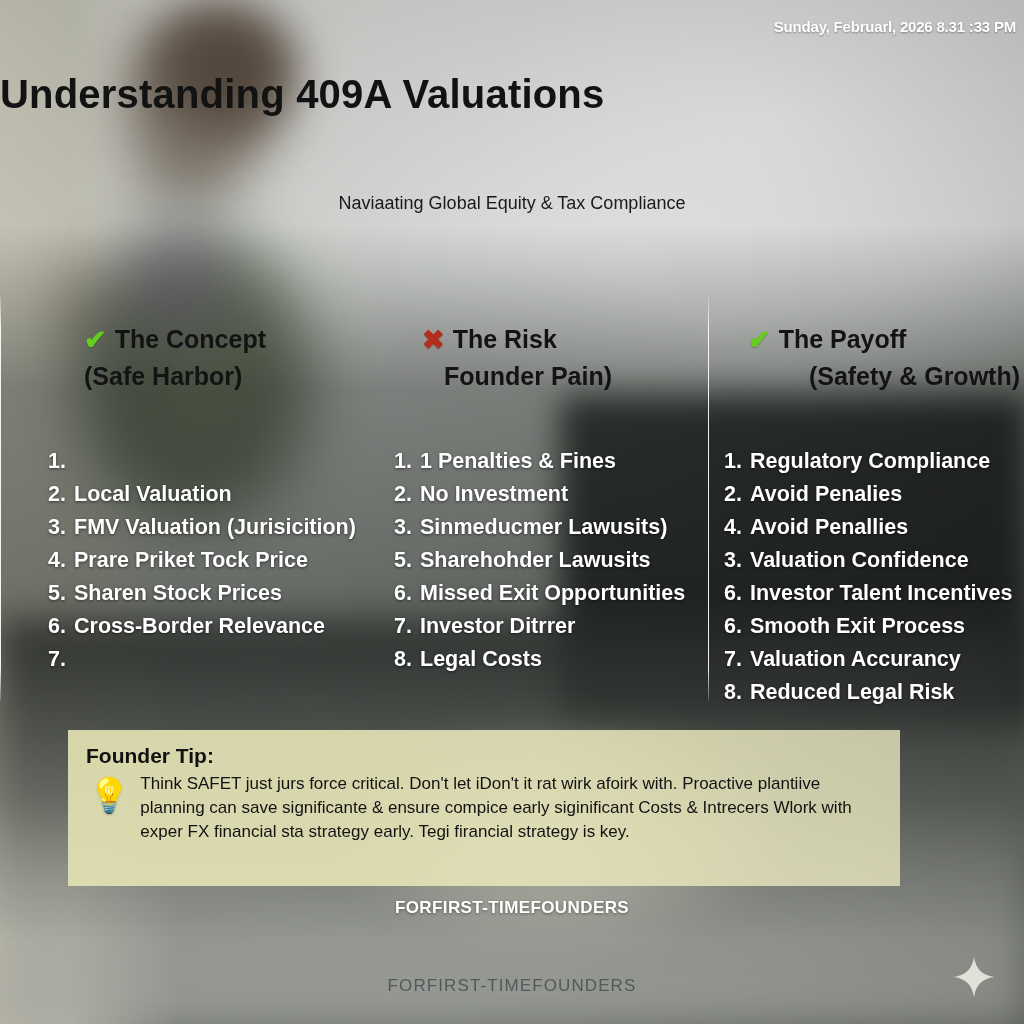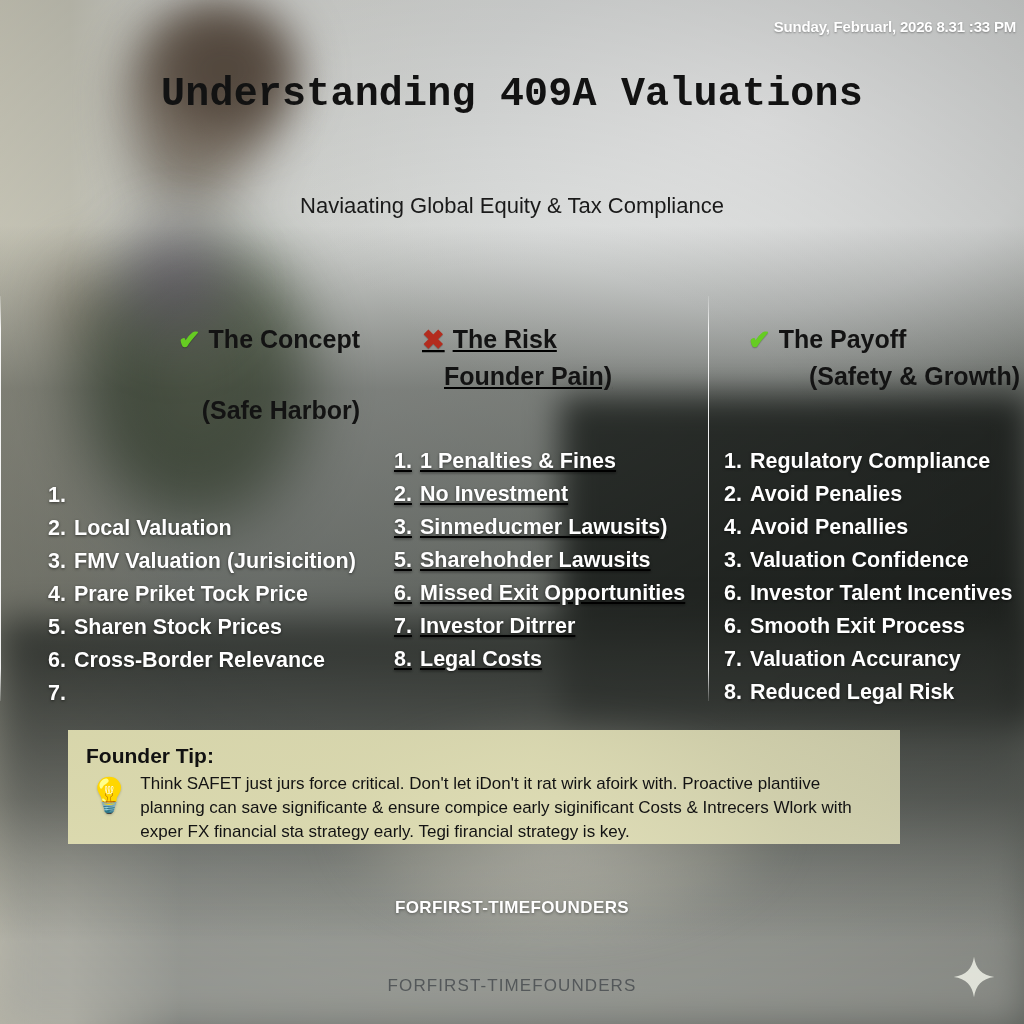--- a/index.html
+++ b/index.html
@@ -103,51 +103,50 @@
     font-weight: bold;
     letter-spacing: -.2px;
     text-shadow: 0 1px 2px rgba(0,0,0,.35);
     white-space: nowrap;
   }
 
   .title {
     position: absolute;
     top: 72px;
     left: 0; right: 0;
-    text-align: center;
+    text-align: left;
     font-size: 40px;
     font-weight: bold;
     color: #121212;
     letter-spacing: .2px;
-    font-family: Liberation Mono, monospace;
   }
   .subtitle {
     position: absolute;
     top: 193px;
     left: 0; right: 0;
     text-align: center;
-    font-size: 22px;
+    font-size: 18px;
     color: #1a1a1a;
   }
 
   
   .columns {
     position: absolute;
     top: 296px;
     left: 0;
     width: 1024px;
     height: 410px;
     display: flex;
   }
   .col {
     position: relative;
     box-sizing: border-box;
   }
   .col-1 { width: 372px; padding: 0 12px 0 48px; }
-  .col-2 { width: 336px; padding: 0 10px 0 22px; text-decoration: underline; }
+  .col-2 { width: 336px; padding: 0 10px 0 22px; }
   .col-3 { width: 316px; padding: 0 4px 0 16px; }
 
   .divider {
     position: absolute;
     top: 0;
     width: 1px;
     height: 405px;
     background: linear-gradient(180deg, rgba(255,255,255,.15) 0%, rgba(255,255,255,.92) 8%, rgba(255,255,255,.92) 92%, rgba(255,255,255,.15) 100%);
   }
   .divider-2 { left: 708px; }
@@ -163,22 +162,22 @@
   .col-head .mark {
     font-size: 27px;
     font-weight: bold;
     margin-right: 8px;
     vertical-align: -1px;
   }
   .mark-check { color: #66cc22; text-shadow: 0 1px 1px rgba(0,0,0,.25); }
   .mark-cross { color: #b32c1e; text-shadow: 0 1px 1px rgba(0,0,0,.25); }
   .head-line2 { display: block; }
 
-  .col-1 .col-head { text-align: right; padding-left: 36px; }
-  .col-1 .head-line2 { padding-left: 0; margin-top: 34px; }
+  .col-1 .col-head { text-align: left; padding-left: 36px; }
+  .col-1 .head-line2 { padding-left: 0; }
   .col-2 .col-head { text-align: left; padding-left: 28px; }
   .col-2 .head-line2 { padding-left: 22px; }
   .col-3 .col-head { text-align: left; padding-left: 24px; }
   .col-3 .head-line2 { padding-left: 0px; text-align: right; }
 
   .item-list {
     margin: 0;
     padding: 0;
     list-style: none;
     margin-top: 52px;
@@ -201,21 +200,21 @@
 
   .col-2 .item-list { margin-top: 52px; }
   .col-3 .item-list { margin-top: 52px; }
 
   
   .tip-box {
     position: absolute;
     left: 68px;
     top: 730px;
     width: 832px;
-    height: 114px;
+    height: 156px;
     background: linear-gradient(100deg, rgba(226,224,178,.93) 0%, rgba(229,227,184,.90) 55%, rgba(231,229,190,.80) 100%);
     box-sizing: border-box;
     padding: 14px 22px 10px 18px;
   }
   .tip-title {
     font-size: 21px;
     font-weight: bold;
     color: #111;
     margin-bottom: 4px;
   }

